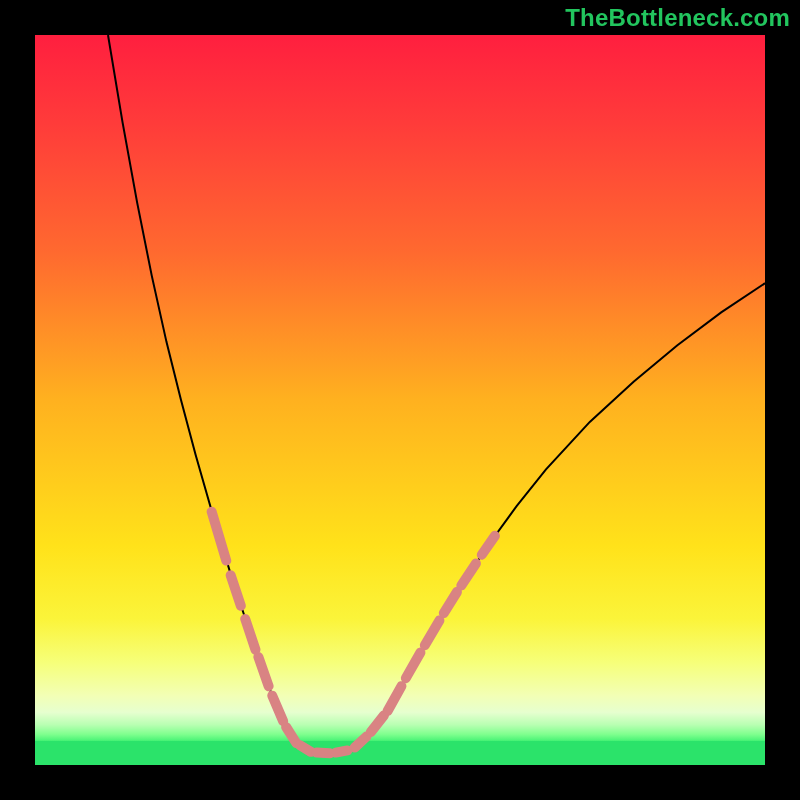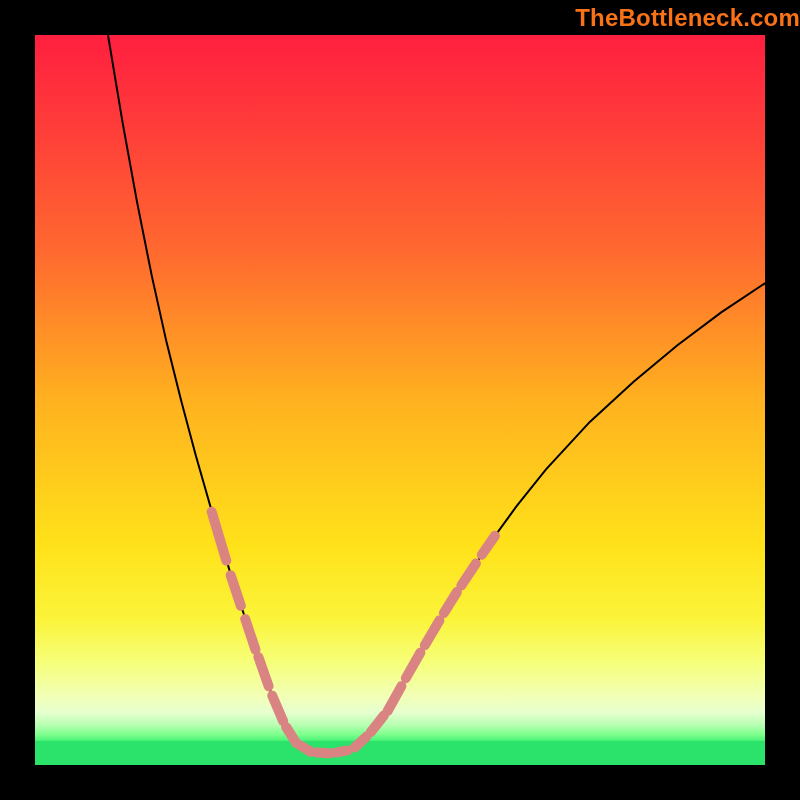--- a/index.html
+++ b/index.html
@@ -12,22 +12,22 @@
   }
   .outer {
     width: 800px;
     height: 800px;
     background: #000000;
     position: relative;
   }
   .watermark {
     position: absolute;
     top: 4px;
-    right: 0;
-    color: #f97316;
+    right: 10px;
+    color: #22c55e;
     font-size: 24px;
     font-weight: 600;
     letter-spacing: 0.2px;
     z-index: 10;
     font-family: Arial, sans-serif;
   }
   .plot-wrap {
     position: absolute;
     left: 35px;
     top: 35px;

